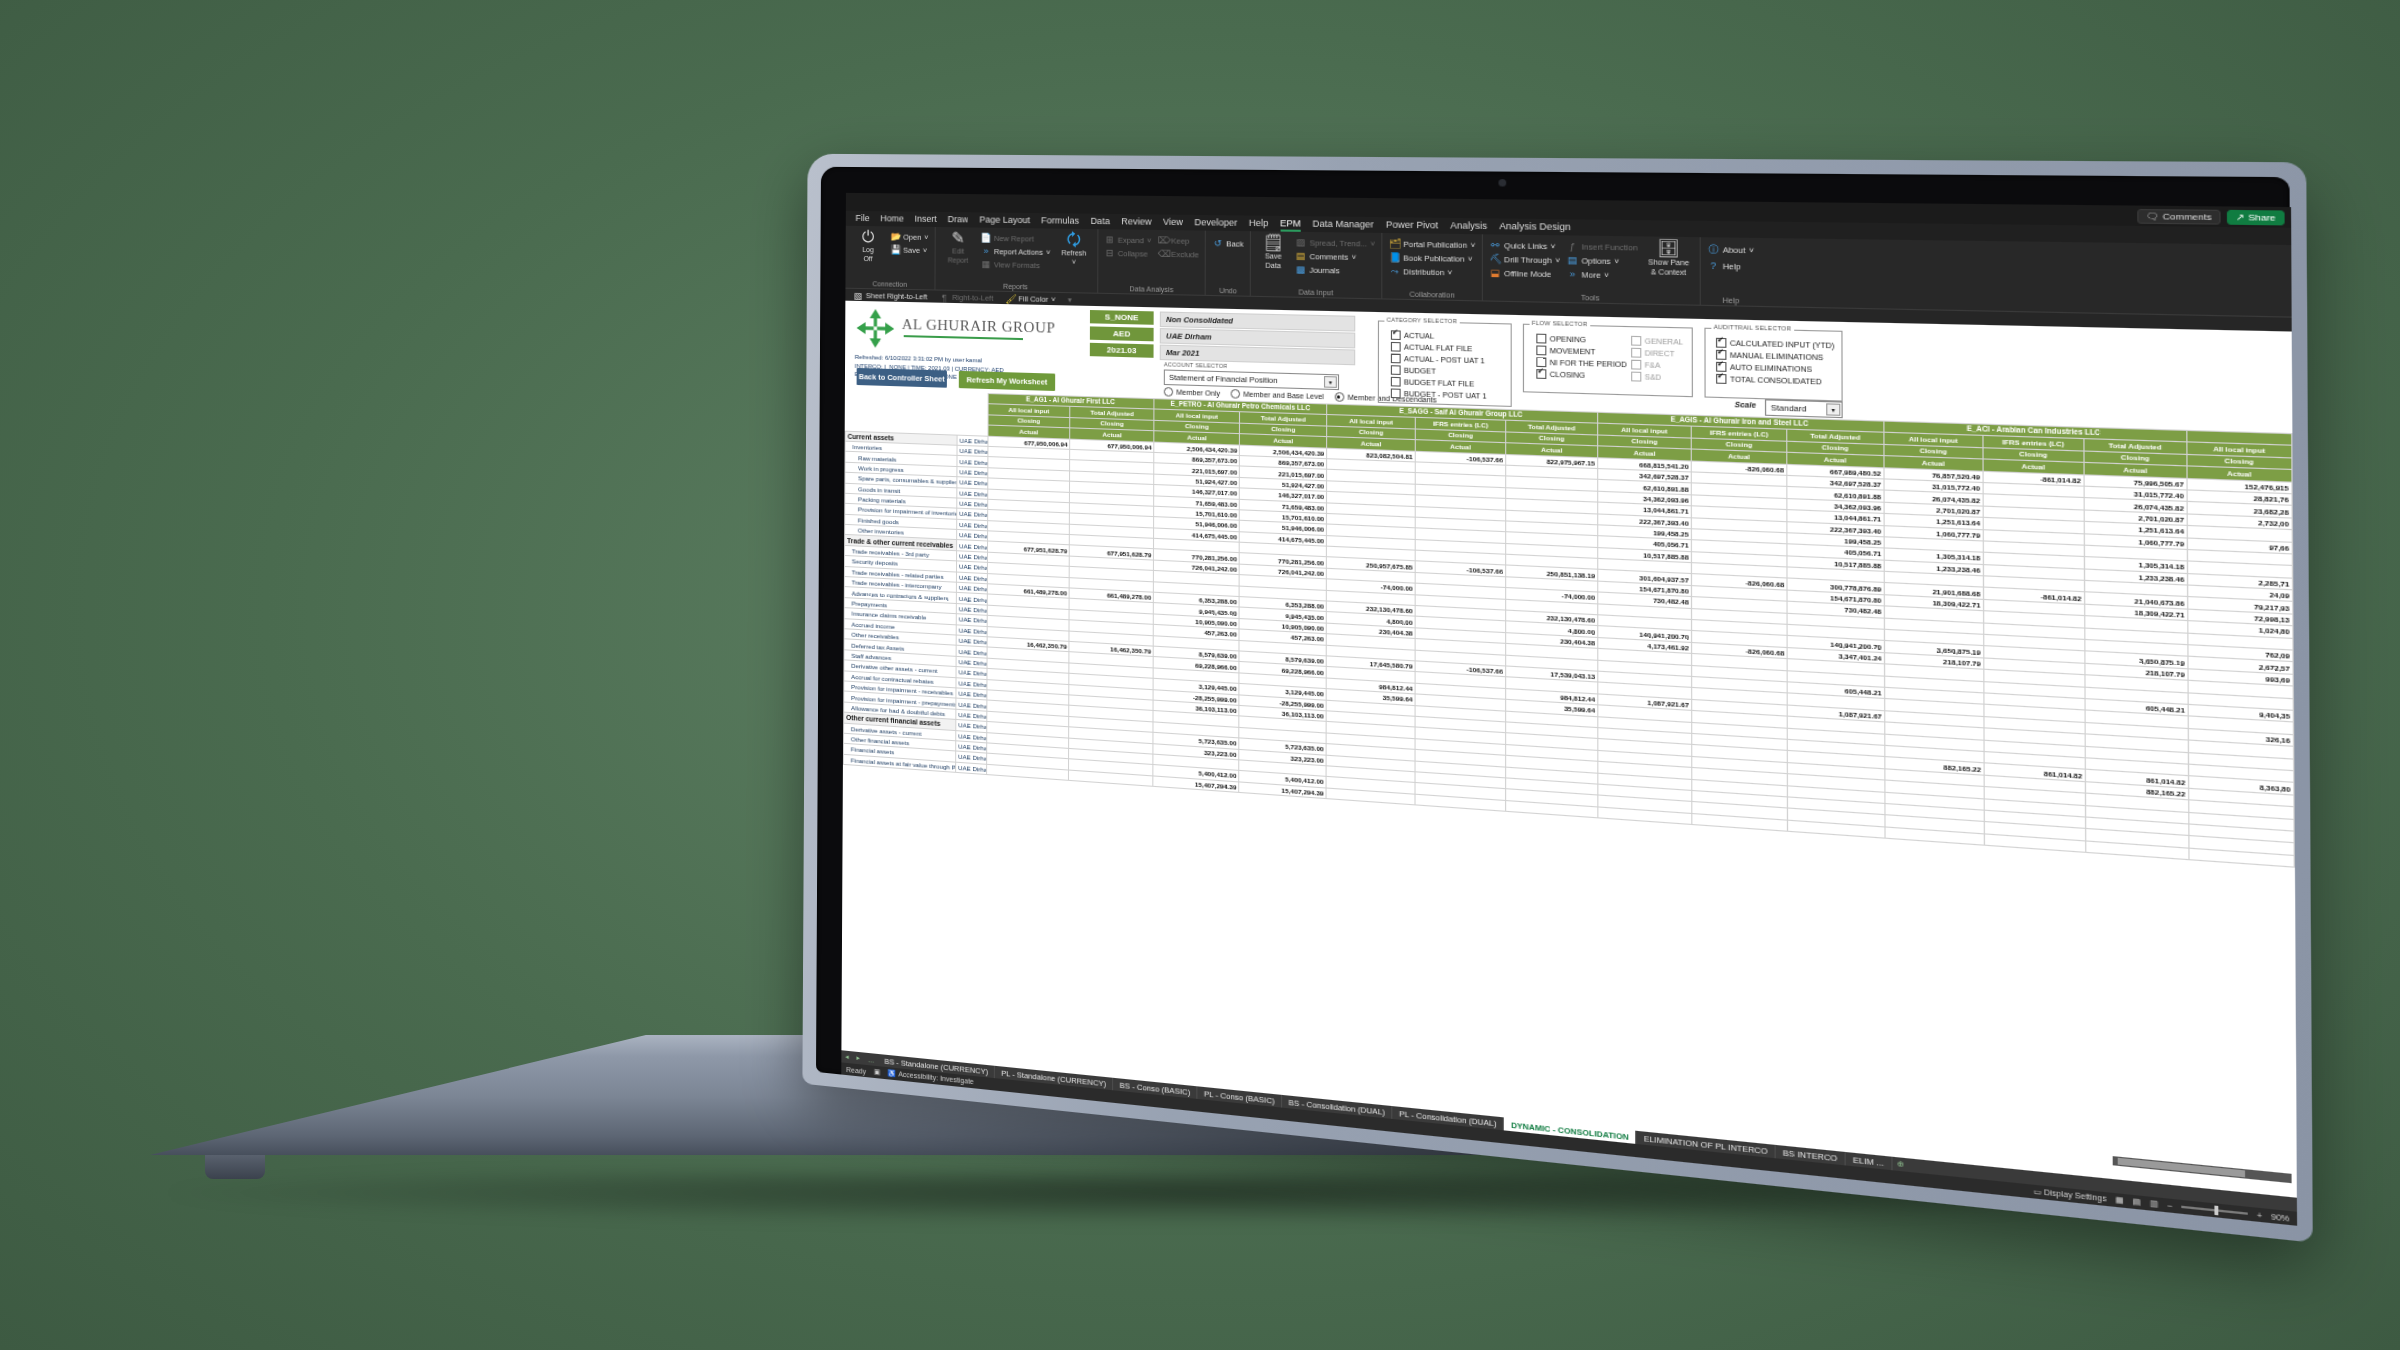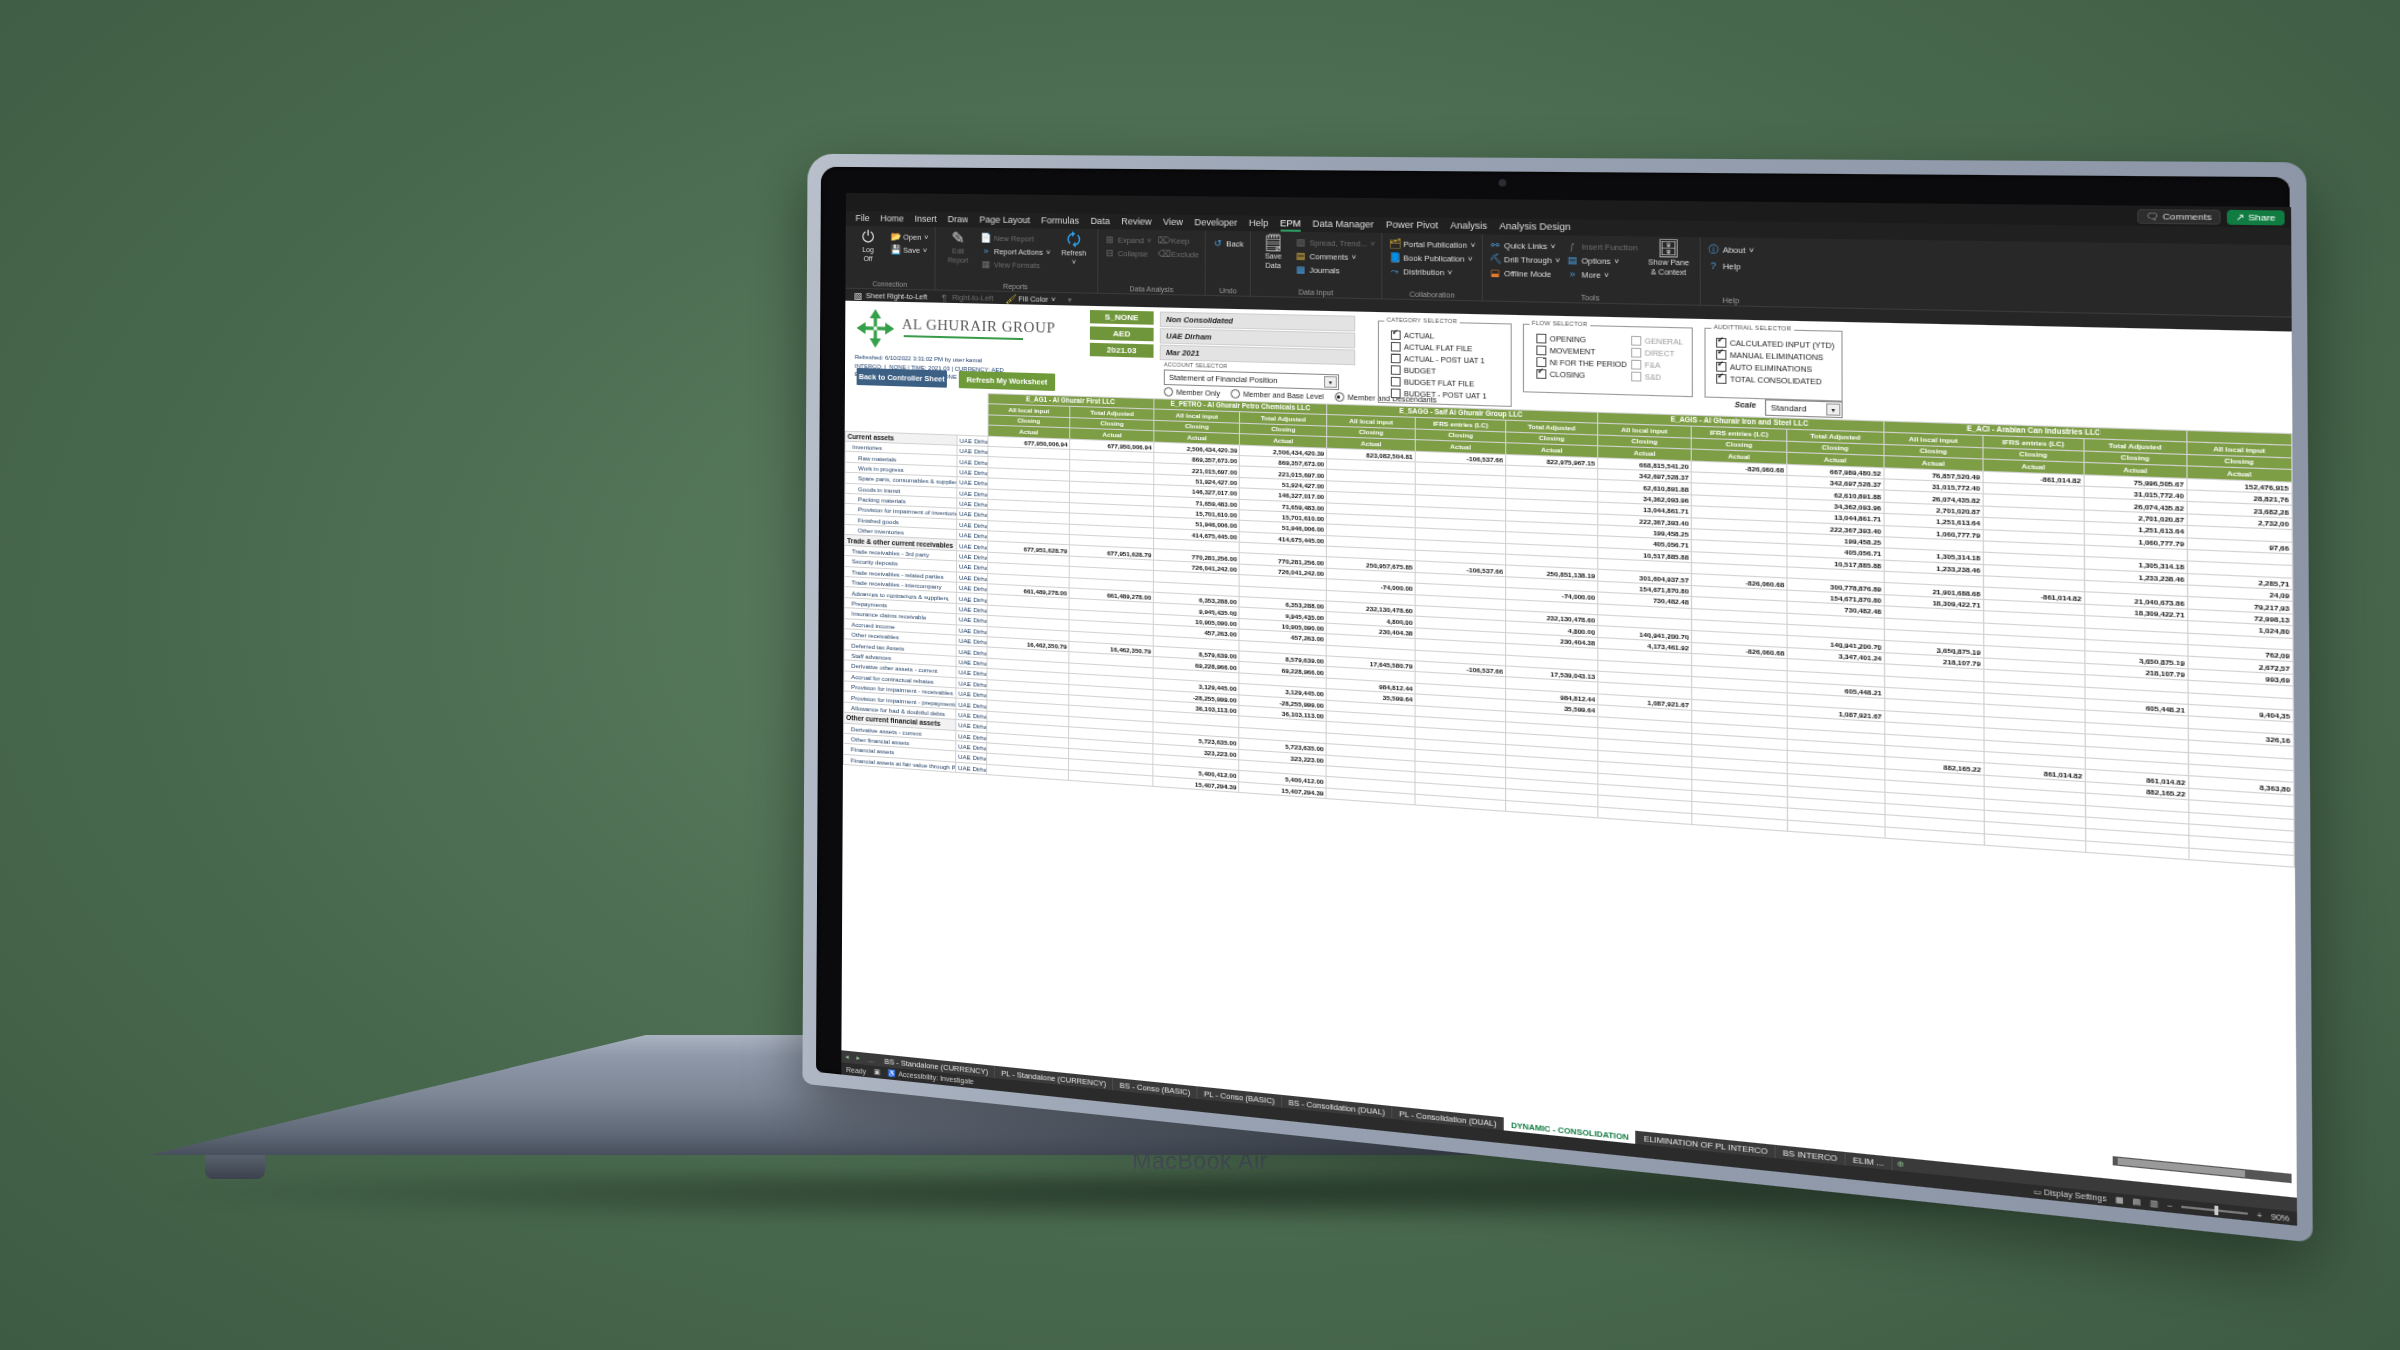--- a/index.html
+++ b/index.html
@@ -145,21 +145,20 @@
 
 <div id="stage">
 
   <div id="laptop">
 
     <div class="shadow"></div>
     <div class="base"></div>
     <div class="notch"></div>
     <div class="foot footL"></div>
     <div class="foot footR"></div>
-    <div class="deck-label">MacBook Air</div>
 
     <div class="lid">
       <div class="lid-inner">
         <div class="camdot"></div>
 
         <div class="screen">
           <div class="xl">
 
             <div class="titlebar">
               <div class="tb-btn">

